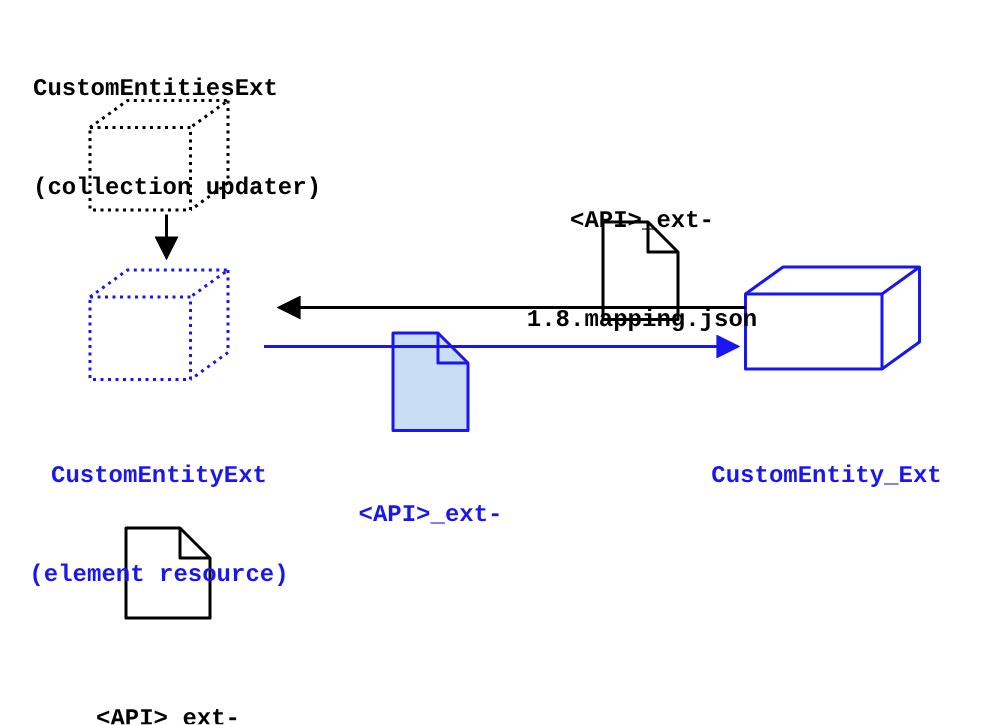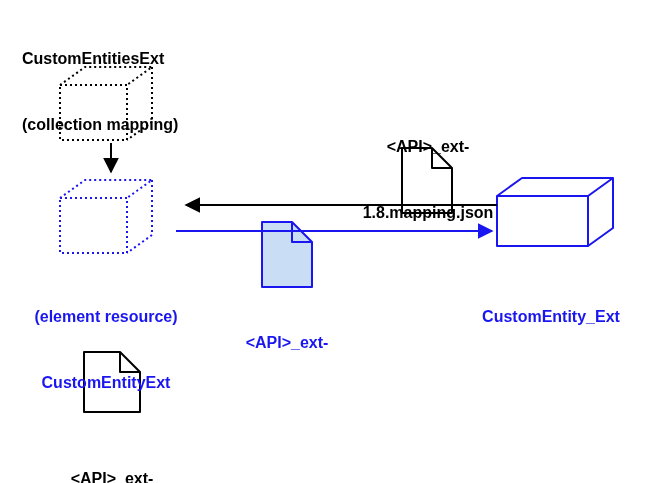--- a/index.html
+++ b/index.html
@@ -5,21 +5,21 @@
   html, body {
     margin: 0;
     padding: 0;
     background: #ffffff;
   }
   #canvas {
     position: relative;
     width: 654px;
     height: 483px;
     background: #ffffff;
-    font-family: Liberation Sans, sans-serif;
+    font-family: Liberation Mono, monospace;
     overflow: hidden;
   }
   .label {
     position: absolute;
     font-weight: bold;
     font-size: 16px;
     line-height: 22px;
     color: #000000;
     white-space: pre;
   }
@@ -92,26 +92,26 @@
       <line x1="497" y1="205" x2="186" y2="205" stroke="#000000" stroke-width="2" marker-end="url(#arrowBlack)"></line>
     </g>
 
     <g>
       <line x1="176" y1="231" x2="492" y2="231" stroke="#1a16ef" stroke-width="2" marker-end="url(#arrowBlue)"></line>
     </g>
   </svg>
 
   <div class="label" style="left:22px; top:4px; width:230px;">
     <div>CustomEntitiesExt</div>
-    <div>(collection mapping)</div>
+    <div>(collection updater)</div>
   </div>
 
   <div class="label blue center" style="left:6px; top:262px; width:200px;">
+    <div>CustomEntityExt</div>
     <div>(element resource)</div>
-    <div>CustomEntityExt</div>
   </div>
 
   <div class="label blue center" style="left:452px; top:262px; width:198px;">
     <div>CustomEntity_Ext</div>
   </div>
 
   <div class="label center" style="left:330px; top:92px; width:196px;">
     <div>&lt;API&gt;_ext-</div>
     <div>1.8.mapping.json</div>
   </div>

